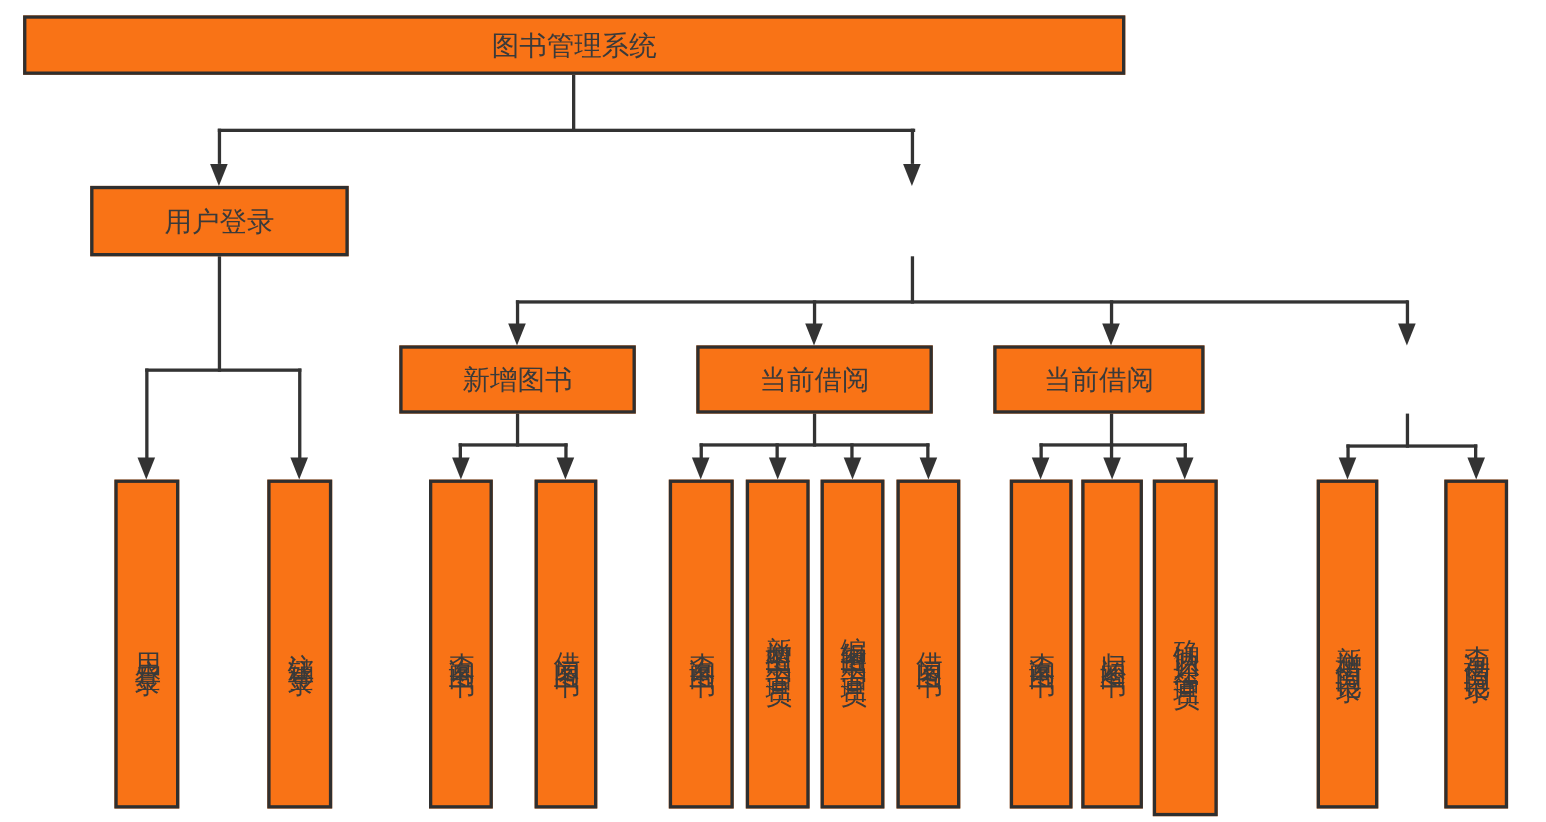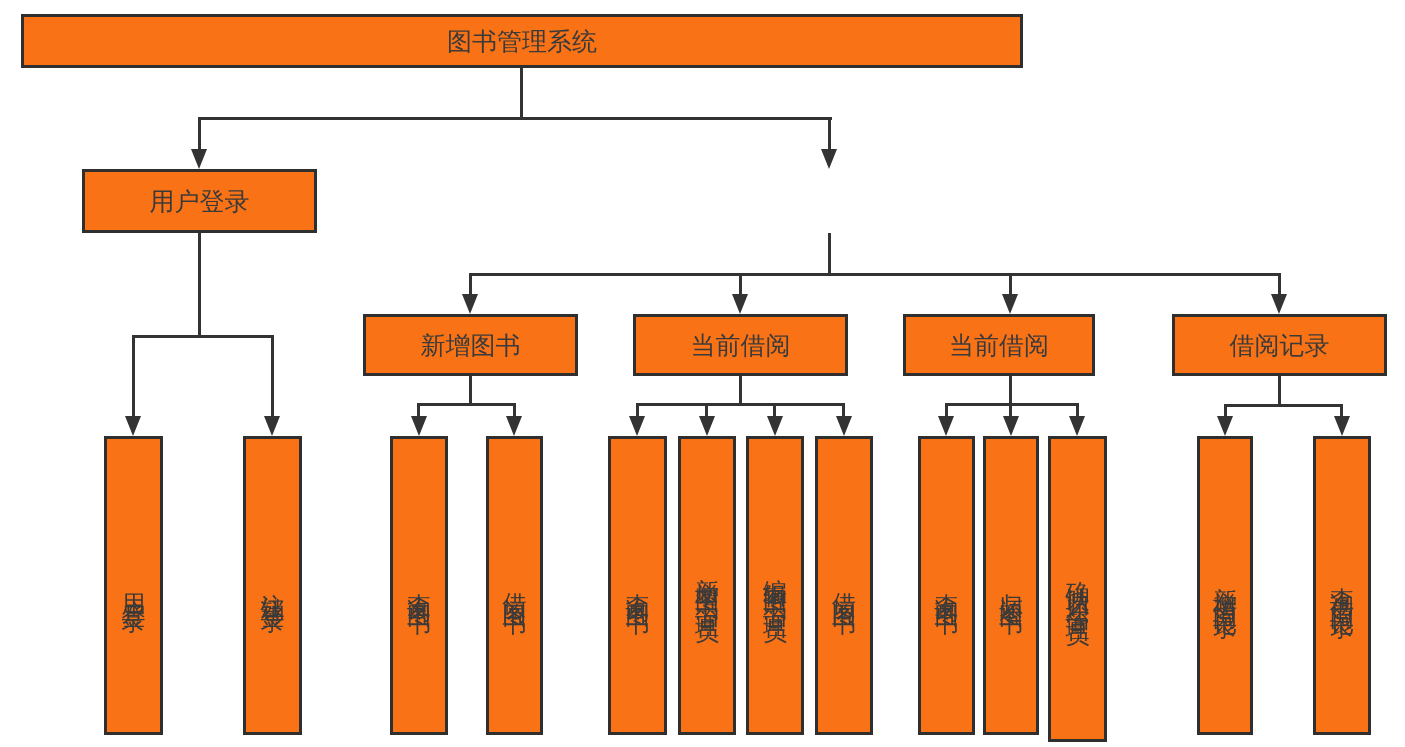--- a/index.html
+++ b/index.html
@@ -68,23 +68,20 @@
   <div class="arrow" style="left:1271px; top:294px;"></div>
 
   <div class="box" style="left:363px; top:314px; width:215px; height:62px;">
     <span class="hlabel">新增图书</span>
   </div>
   <div class="box" style="left:633px; top:314px; width:215px; height:62px;">
     <span class="hlabel">当前借阅</span>
   </div>
   <div class="box" style="left:903px; top:314px; width:192px; height:62px;">
     <span class="hlabel">当前借阅</span>
-  </div>
-  <div class="box" style="left:1172px; top:314px; width:215px; height:62px;">
-    <span class="hlabel">借阅记录</span>
   </div>
 
   <div class="vline" style="left:469px; top:376px; height:30px;"></div>
   <div class="hline" style="left:417px; top:403px; width:99px;"></div>
   <div class="vline" style="left:417px; top:403px; height:15px;"></div>
   <div class="arrow" style="left:411px; top:416px;"></div>
   <div class="vline" style="left:513px; top:403px; height:15px;"></div>
   <div class="arrow" style="left:506px; top:416px;"></div>
 
   <div class="vline" style="left:739px; top:376px; height:30px;"></div>

